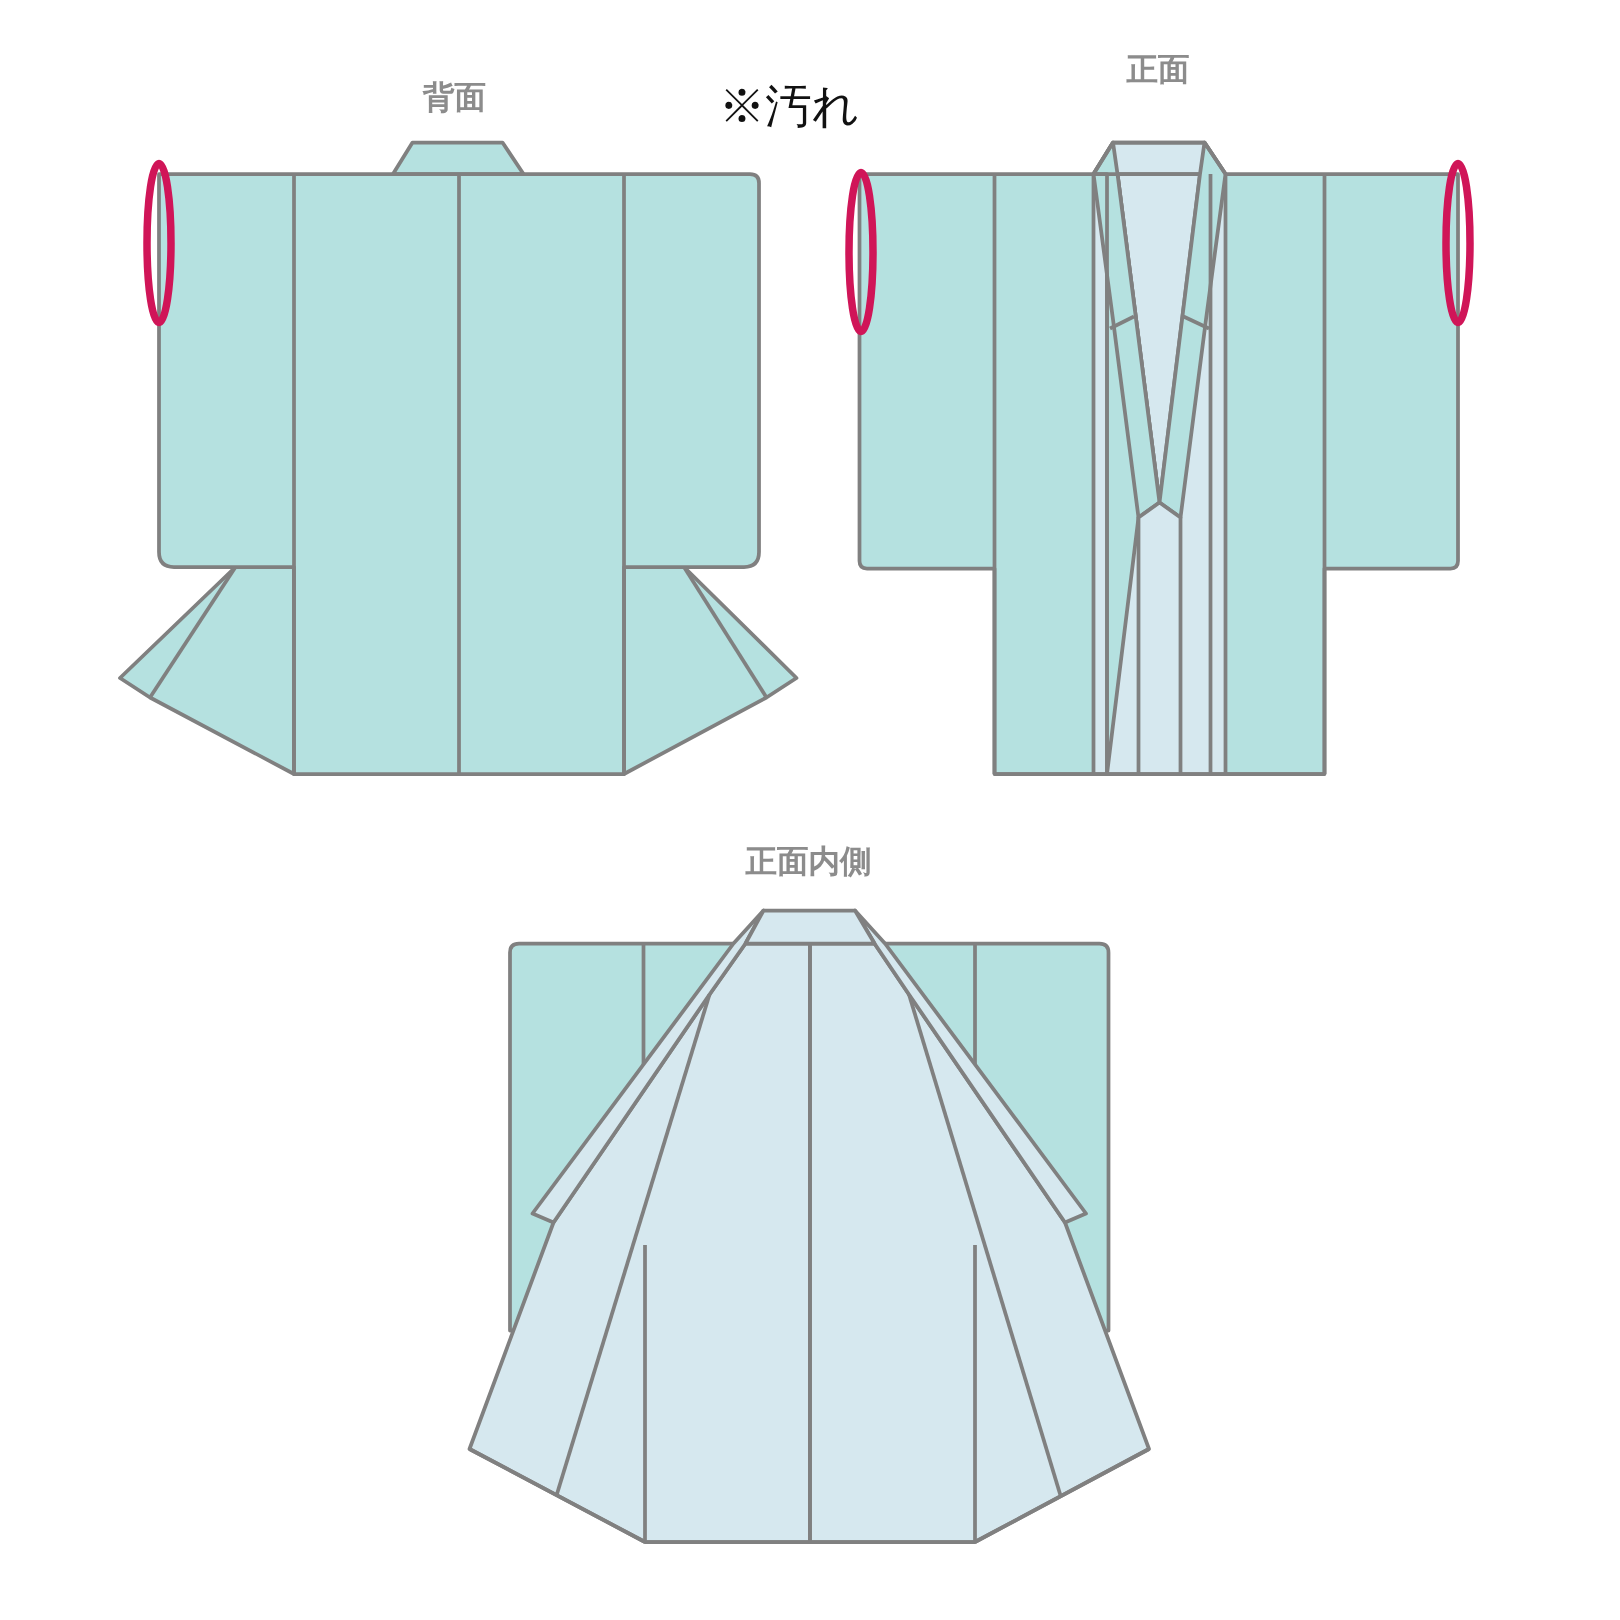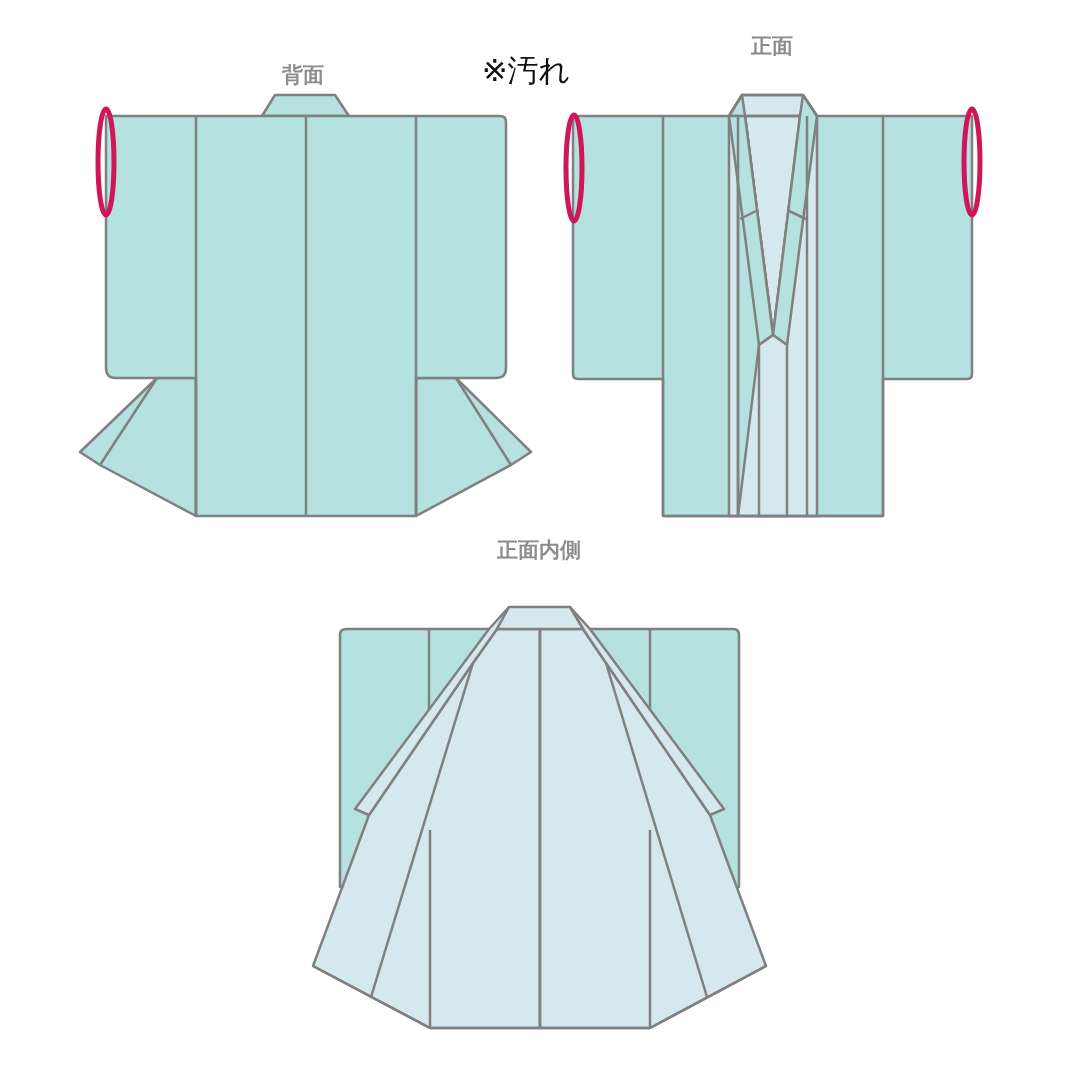--- a/index.html
+++ b/index.html
@@ -1,29 +1,29 @@
 <!DOCTYPE html>
 <html><head>
 <meta charset="utf-8">
 <style>
   html, body { margin: 0; padding: 0; background: #ffffff; }
   body { width: 1080px; height: 1080px; position: relative; overflow: hidden;
          font-family: "DejaVu Sans", "Liberation Sans", sans-serif; }
   .label { position: absolute; font-weight: bold; color: #8c8c8c; font-size: 21px;
            transform: translateX(-50%); white-space: nowrap; }
-  .note { position: absolute; color: #111; font-size: 31px; transform: translateX(-50%); white-space: nowrap; }
+  .note { position: absolute; color: #111; font-size: 31px; transform: translateX(-50%); white-space: nowrap; font-family: Liberation Mono, monospace; }
   svg.drawing { position: absolute; left: 0; top: 0; }
 </style>
 </head>
 <body>
 
-<div class="label" style="left:303px; top:61px;">背面</div>
+<div class="label" style="left:303px; top:51px;">背面</div>
 <div class="note" style="left:526px; top:50px;">※汚れ</div>
 <div class="label" style="left:772px; top:32px;">正面</div>
-<div class="label" style="left:539px; top:536px;">正面内側</div>
+<div class="label" style="left:539px; top:560px;">正面内側</div>
 
 <svg class="drawing" width="1080" height="1080" viewBox="0 0 1080 1080">
   <g stroke="#808080" stroke-width="2.5" stroke-linejoin="round" fill="#b5e1e0">
 
     <g>
 
       <polygon points="262,116 275,95 335,95 349,116"></polygon>
 
       <polygon points="157,378 196,378 196,516 100,465 80,452"></polygon>
       <line x1="157" y1="378" x2="100" y2="465"></line>

